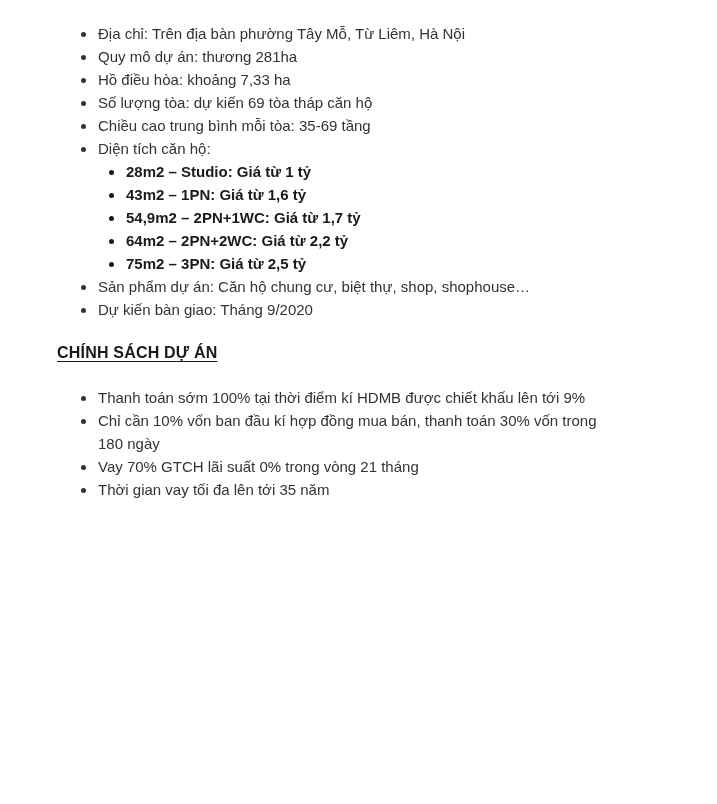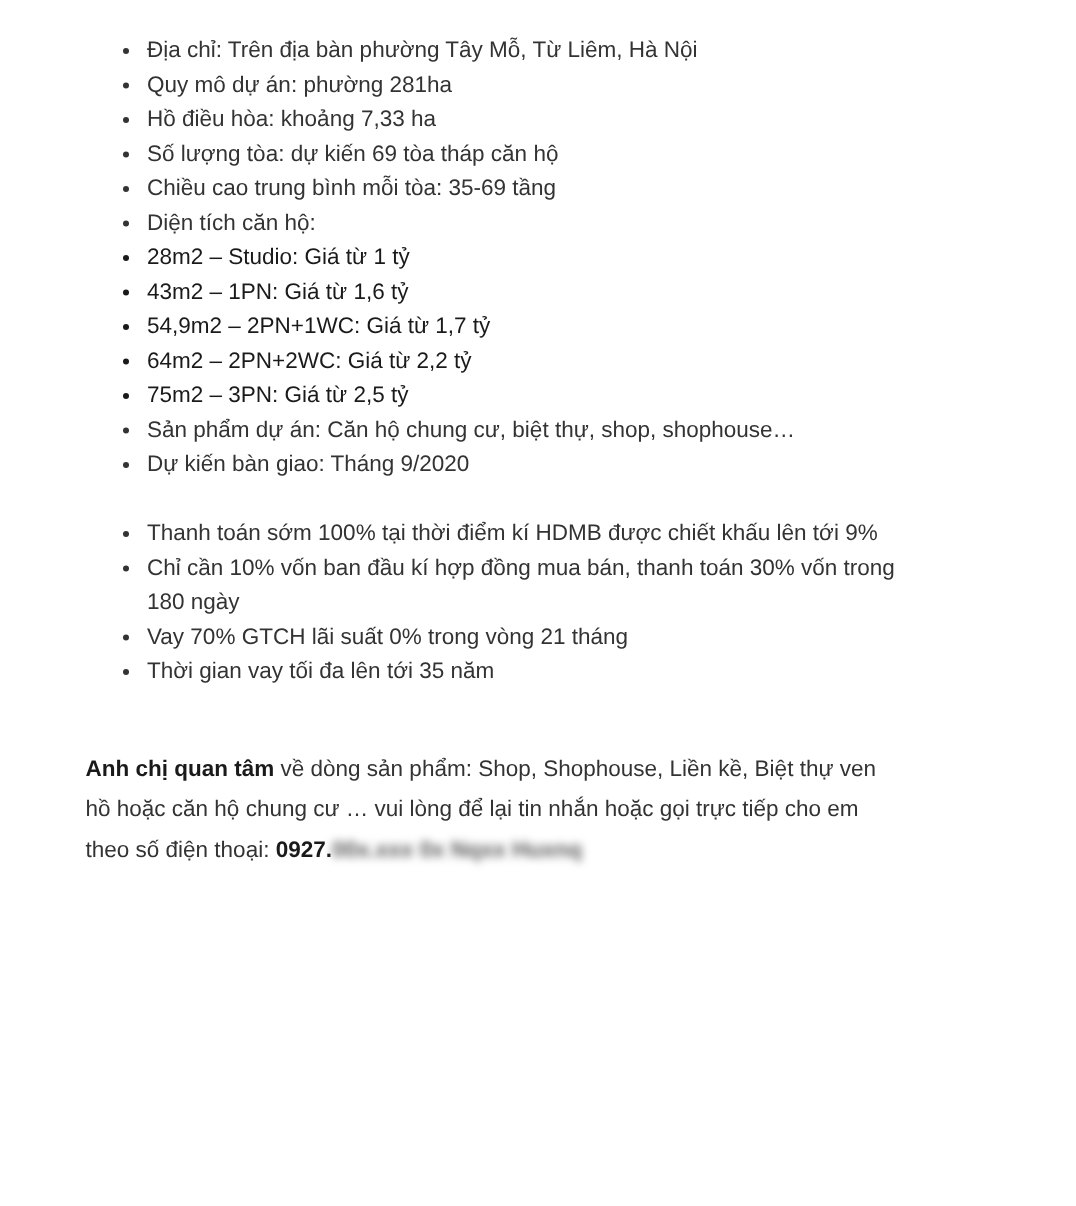--- a/index.html
+++ b/index.html
@@ -35,22 +35,23 @@
   ul.doc-list {
     margin-top: 15px;
     padding-left: 40px;
     list-style-type: disc;
   }
   ul.doc-list li {
     line-height: 23px;
     padding-left: 1px;
   }
   ul.doc-list li.bold {
-    font-weight: normal;
+    font-weight: bold;
     color: #1a1a1a;
+    margin-left: 28px;
   }
   .policy-heading {
     margin-top: 21px;
     font-size: 16px;
     font-weight: bold;
     color: #1a1a1a;
     text-decoration: underline;
     text-underline-offset: 3px;
     letter-spacing: 0.2px;
     line-height: 21px;
@@ -76,41 +77,37 @@
 </head>
 <body>
 
 <div class="content">
 
 
 
 
   <ul class="doc-list">
     <li>Địa chỉ: Trên địa bàn phường Tây Mỗ, Từ Liêm, Hà Nội</li>
-    <li>Quy mô dự án: phường 281ha</li>
+    <li>Quy mô dự án: thương 281ha</li>
     <li>Hồ điều hòa: khoảng 7,33 ha</li>
     <li>Số lượng tòa: dự kiến 69 tòa tháp căn hộ</li>
     <li>Chiều cao trung bình mỗi tòa: 35-69 tầng</li>
     <li>Diện tích căn hộ:</li>
     <li class="bold">28m2 – Studio: Giá từ 1 tỷ</li>
     <li class="bold">43m2 – 1PN: Giá từ 1,6 tỷ</li>
     <li class="bold">54,9m2 – 2PN+1WC: Giá từ 1,7 tỷ</li>
     <li class="bold">64m2 – 2PN+2WC: Giá từ 2,2 tỷ</li>
     <li class="bold">75m2 – 3PN: Giá từ 2,5 tỷ</li>
     <li>Sản phẩm dự án: Căn hộ chung cư, biệt thự, shop, shophouse…</li>
     <li>Dự kiến bàn giao: Tháng 9/2020</li>
   </ul>
 
+  <div class="policy-heading">CHÍNH SÁCH DỰ ÁN</div>
 
   <ul class="doc-list policy">
     <li>Thanh toán sớm 100% tại thời điểm kí HDMB được chiết khấu lên tới 9%</li>
     <li>Chỉ cần 10% vốn ban đầu kí hợp đồng mua bán, thanh toán 30% vốn trong 180 ngày</li>
     <li>Vay 70% GTCH lãi suất 0% trong vòng 21 tháng</li>
     <li>Thời gian vay tối đa lên tới 35 năm</li>
   </ul>
 
-  <p class="closing">
-    <span class="b">Anh chị quan tâm</span>
-    <span>về dòng  sản phẩm: Shop, Shophouse, Liền kề, Biệt thự ven hồ hoặc căn hộ chung cư … vui lòng để lại tin nhắn hoặc gọi trực tiếp cho em theo số điện thoại:</span>
-    <span class="b">0927.</span><span class="redacted dark">00x.xxx 0x Nqxx Huxnq</span>
-  </p>
 
 </div>
 
 </body></html>

